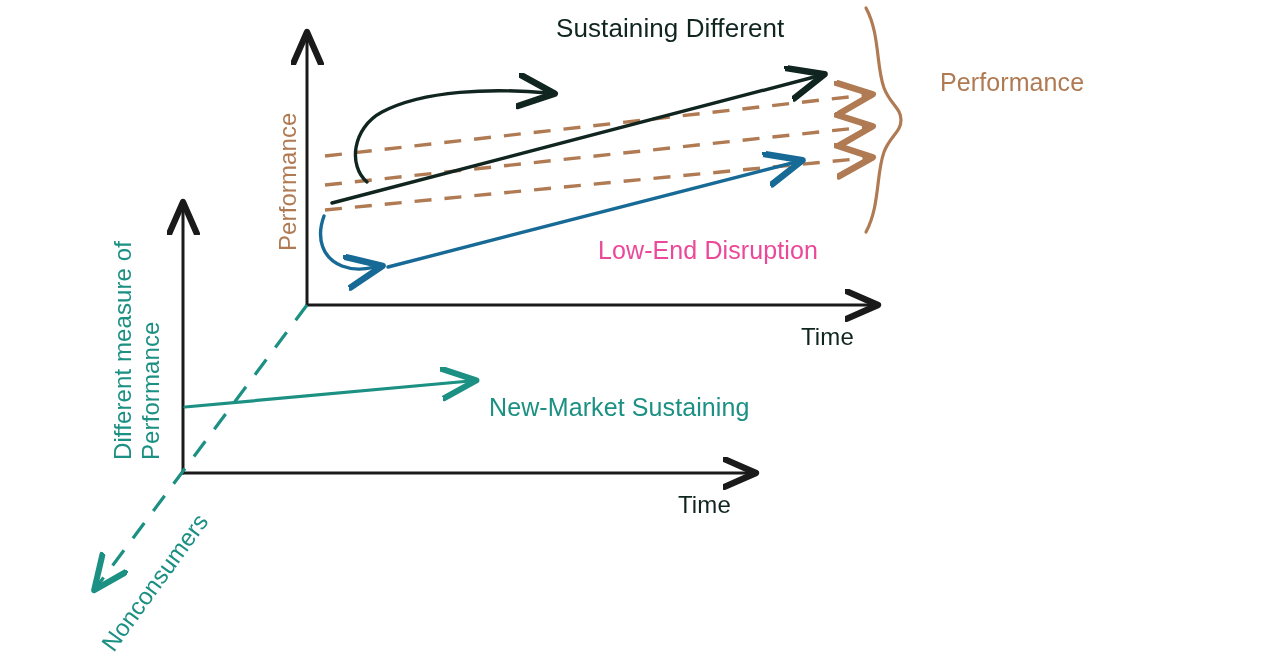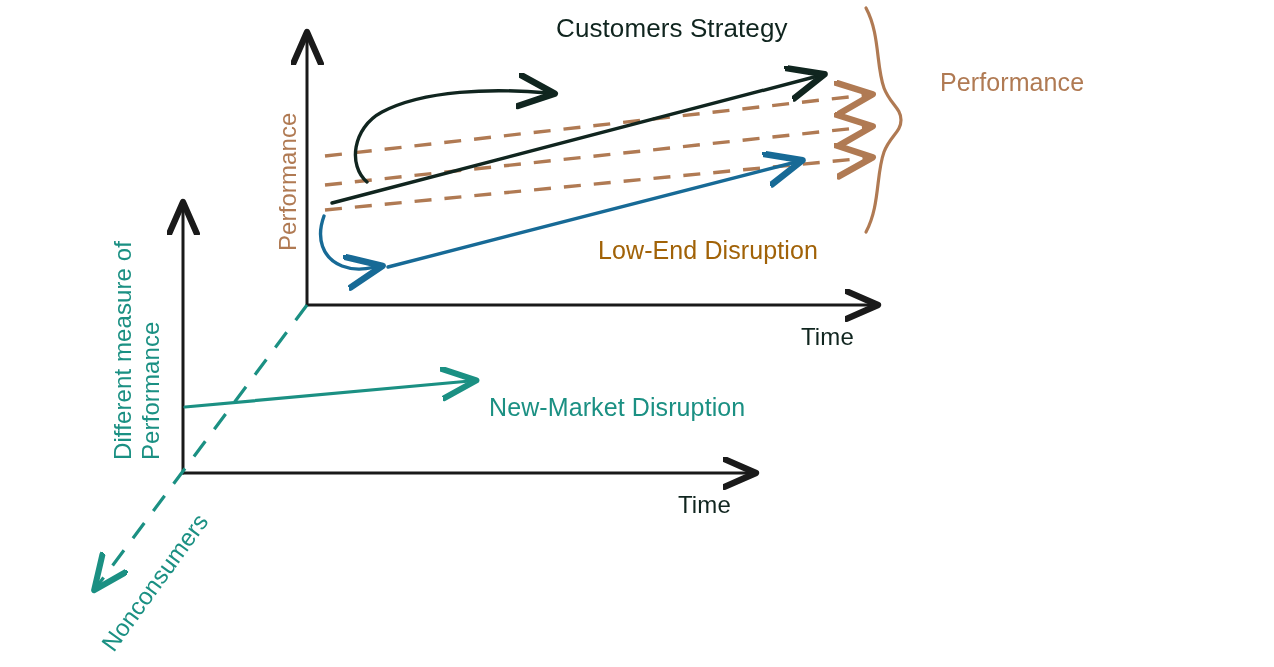--- a/index.html
+++ b/index.html
@@ -18,21 +18,21 @@
     line-height:1.18;
   }
   #lbl-sustaining{
     left:556px;top:13px;font-size:26px;color:#10251f;
   }
   #lbl-perf-utilize{
     left:940px;top:68px;font-size:25px;color:#b07a53;
   }
   #lbl-perf-utilize span{display:block;}
   #lbl-lowend{
-    left:598px;top:236px;font-size:25px;color:#a16207;
+    left:598px;top:236px;font-size:25px;color:#ec4899;
   }
   #lbl-newmarket{
     left:489px;top:393px;font-size:25px;color:#1b9083;
   }
   #lbl-time-top{
     left:801px;top:323px;font-size:24px;color:#10251f;
   }
   #lbl-time-bottom{
     left:678px;top:491px;font-size:24px;color:#10251f;
   }
@@ -104,29 +104,29 @@
     <path d="M324,216 C316,238 322,258 342,266 C355,271 365,269 376,267" fill="none" stroke="#176a96" stroke-width="3.4" stroke-linecap="round" marker-end="url(#ah-blue)"></path>
 
     <line x1="185" y1="407" x2="470" y2="381" stroke="#1b9083" stroke-width="3.2" stroke-linecap="round" marker-end="url(#ah-teal)"></line>
 
     <line x1="307" y1="305" x2="98" y2="585" stroke="#1b9083" stroke-width="3.2" fill="none" stroke-dasharray="19 15" marker-end="url(#ah-teal)"></line>
 
     <path d="M866,8 C880,34 876,66 884,88 C890,104 901,108 901,120
              C901,132 890,136 884,152 C876,174 880,206 866,232" fill="none" stroke="#b07a53" stroke-width="3.2" stroke-linecap="round" stroke-linejoin="round"></path>
   </svg>
 
-  <div class="lbl" id="lbl-sustaining">Customers Strategy</div>
+  <div class="lbl" id="lbl-sustaining">Sustaining Different</div>
 
   <div class="lbl" id="lbl-perf-utilize">
     <span>Performance</span>
   </div>
 
   <div class="lbl" id="lbl-lowend">Low-End Disruption</div>
 
-  <div class="lbl" id="lbl-newmarket">New-Market Disruption</div>
+  <div class="lbl" id="lbl-newmarket">New-Market Sustaining</div>
 
   <div class="lbl" id="lbl-time-top">Time</div>
 
   <div class="lbl" id="lbl-time-bottom">Time</div>
 
   <div class="lbl" id="lbl-performance">Performance</div>
 
   <div class="lbl" id="lbl-diffmeasure">
     <span>Different measure of</span>
     <span>Performance</span>

